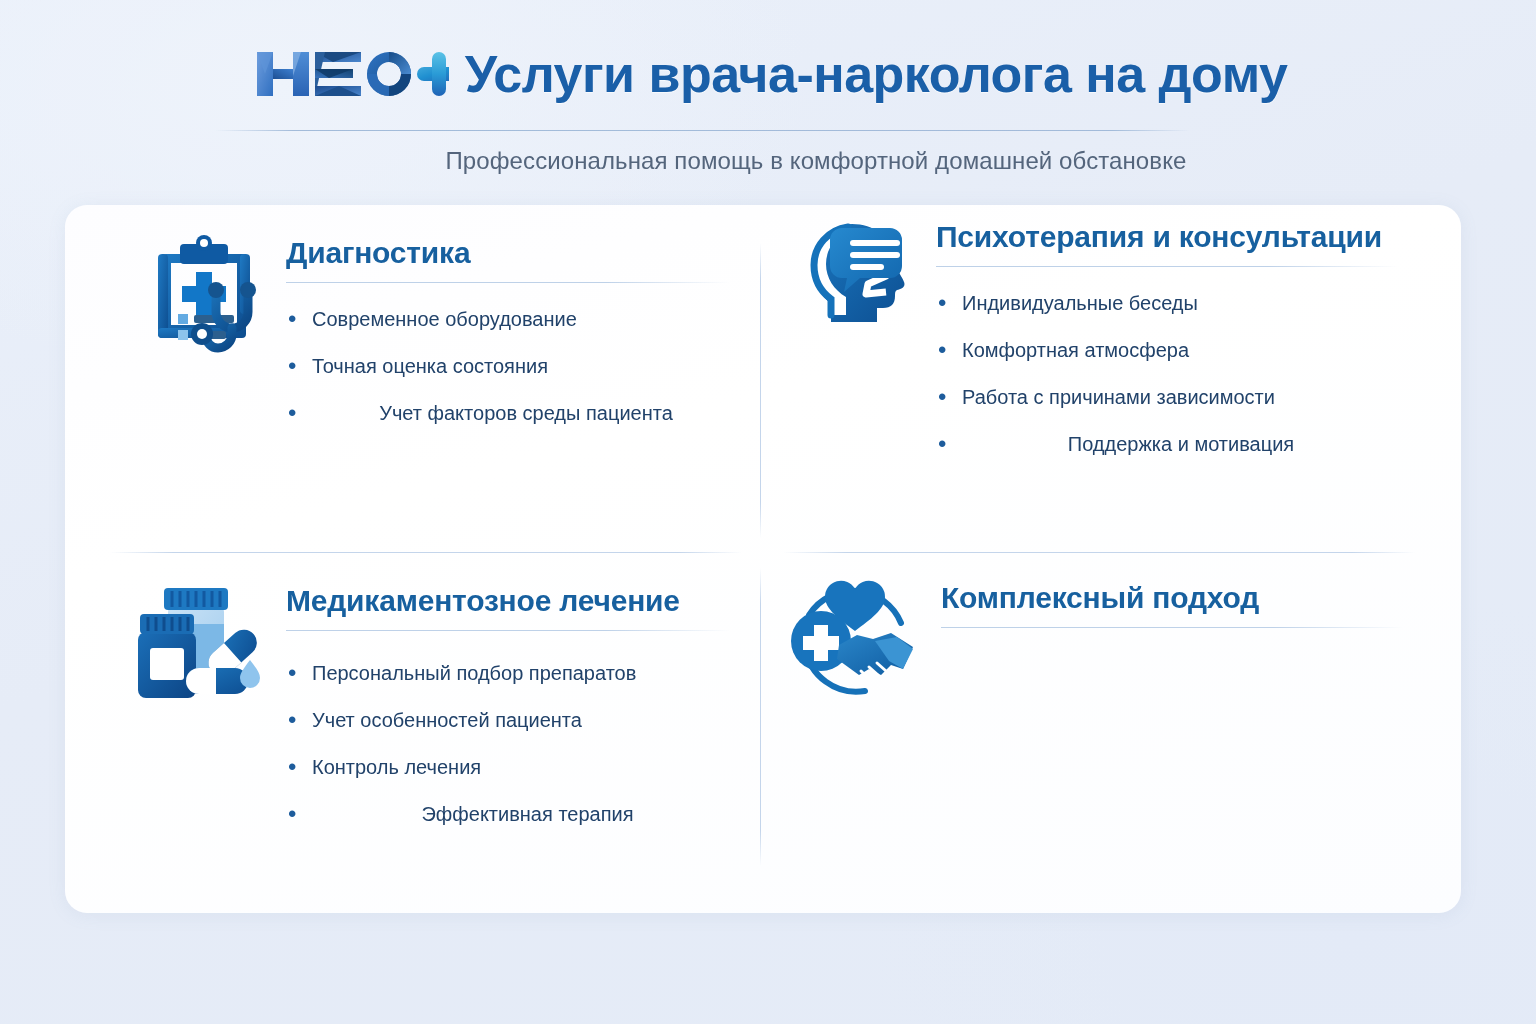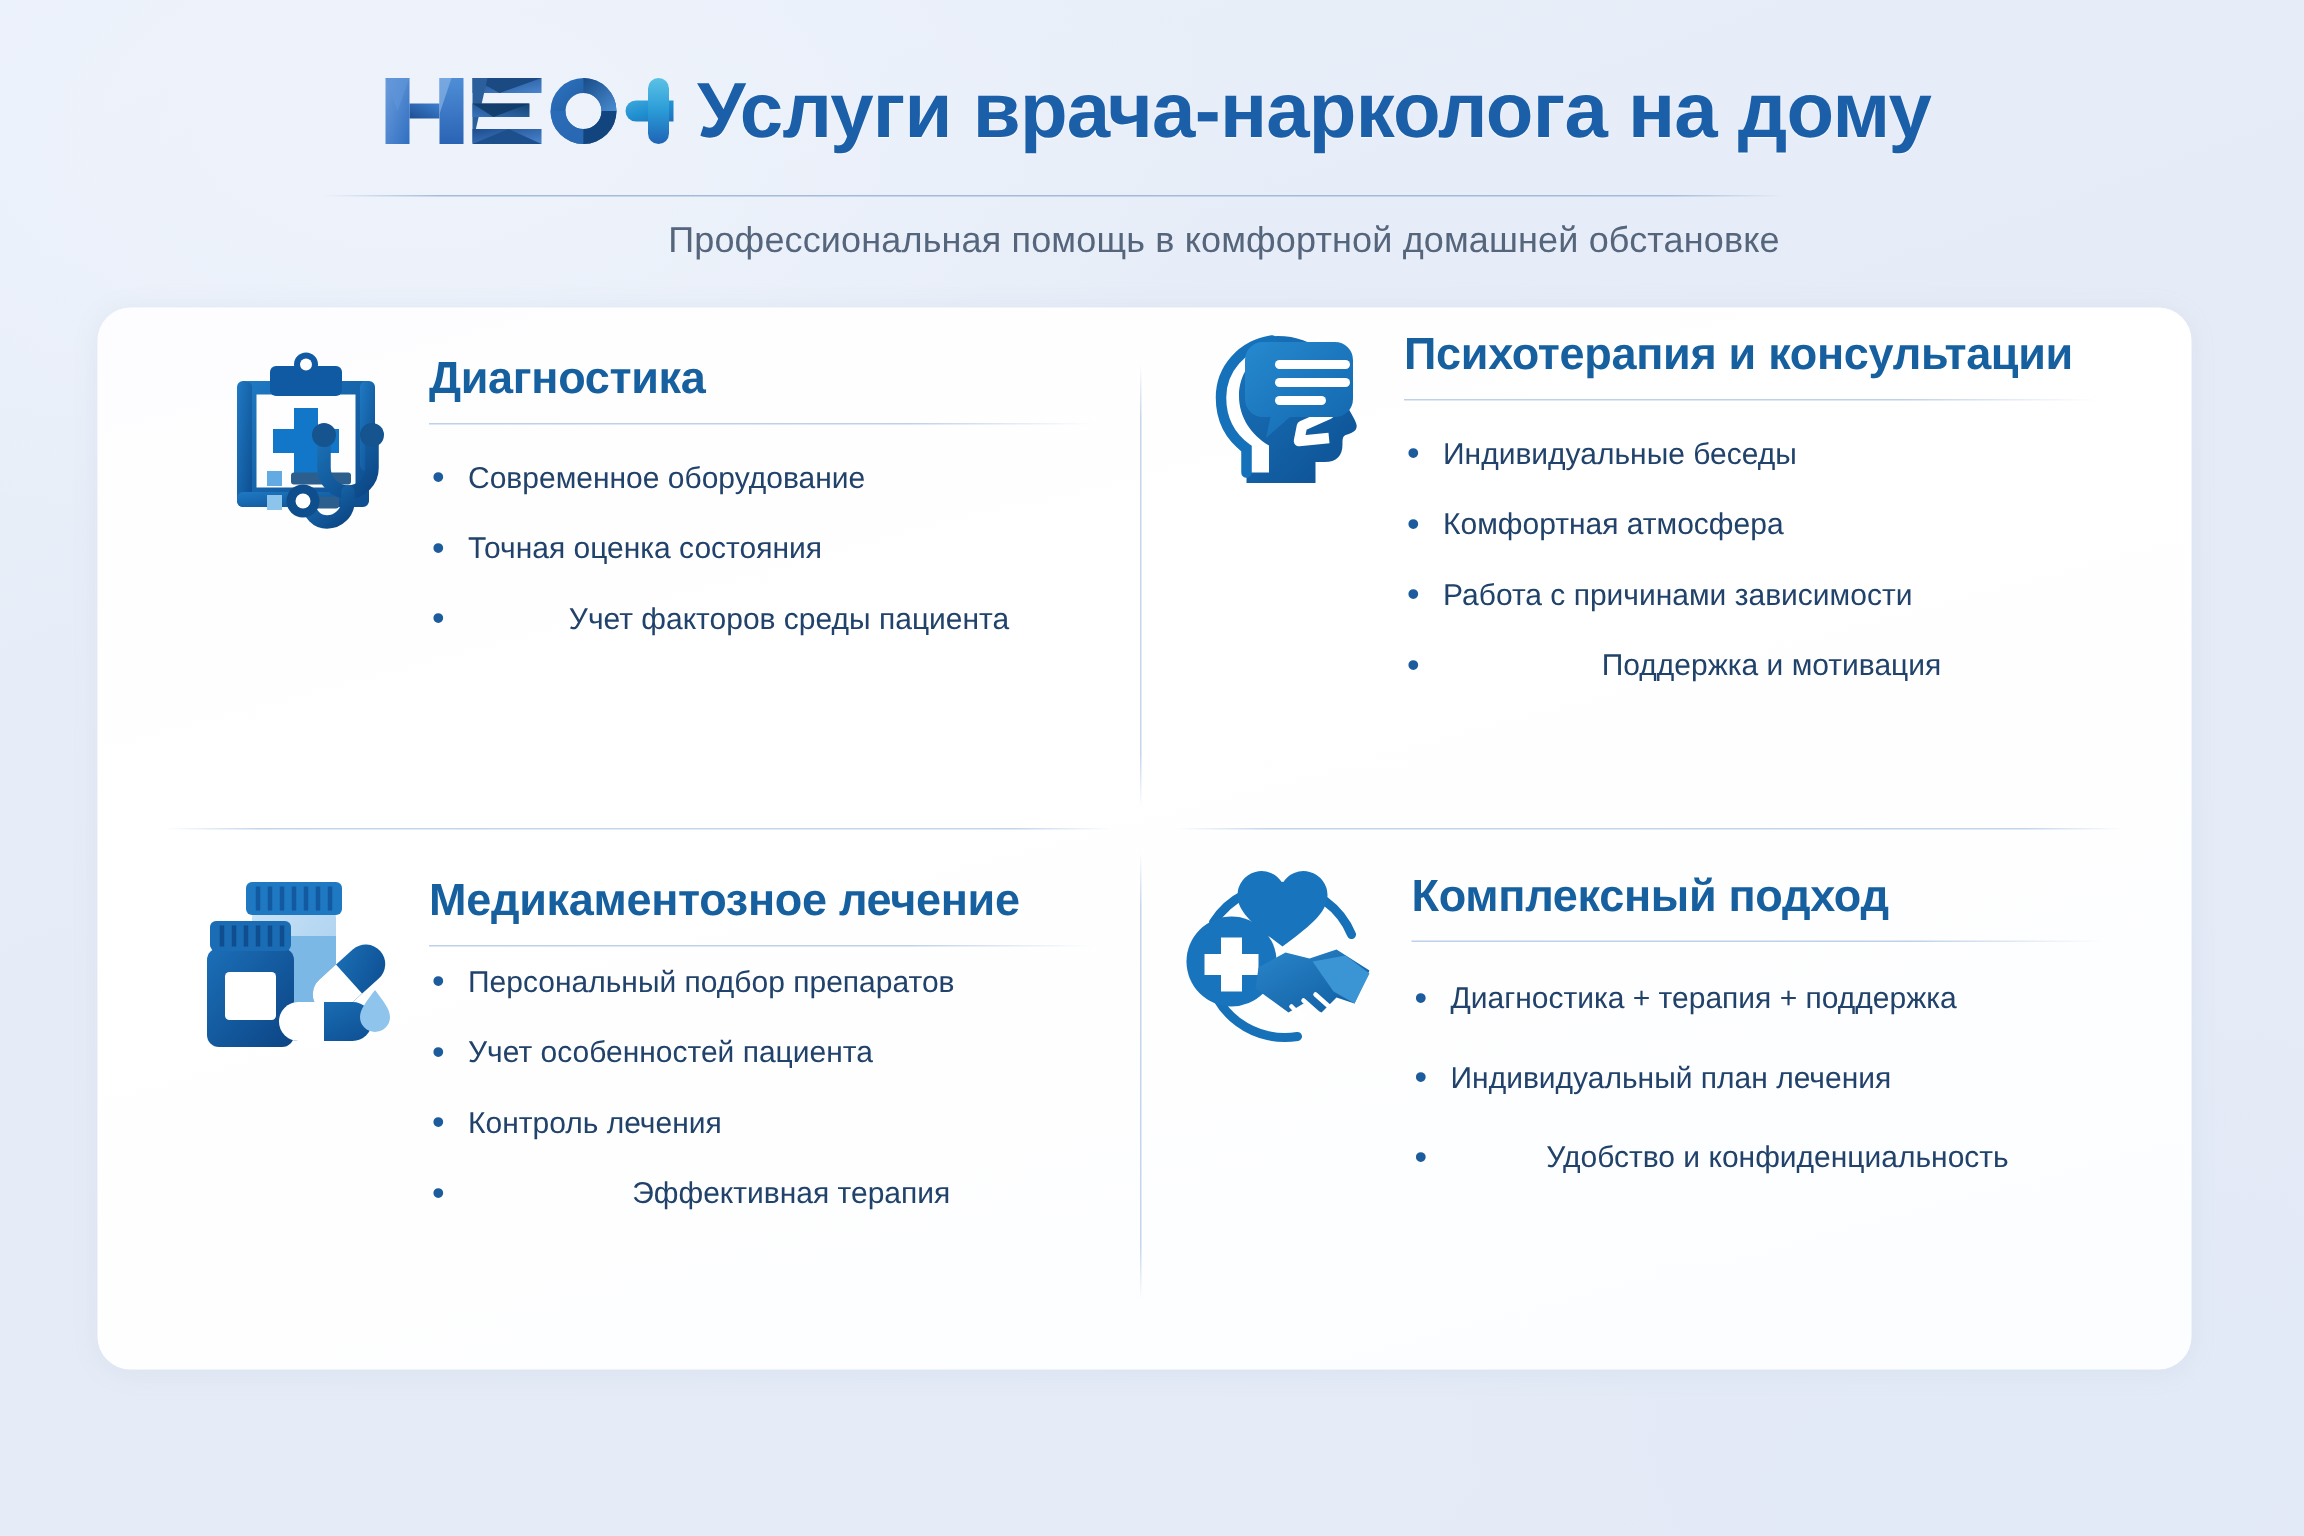--- a/index.html
+++ b/index.html
@@ -153,21 +153,21 @@
   #q-medication  .q-rule { width: 444px; }
   #q-complex     .q-rule { width: 462px; }
 
   .q-list {
     list-style: none;
     margin: 0;
     padding: 0;
   }
   #q-diagnostics .q-list { margin-top: 26px; }
   #q-therapy     .q-list { margin-top: 26px; }
-  #q-medication  .q-list { margin-top: 14px; }
+  #q-medication  .q-list { margin-top: 32px; }
   #q-complex     .q-list { margin-top: 28px; }
 
   .q-list li {
     position: relative;
     padding-left: 26px;
     font-size: 20px;
     color: #21426a;
     line-height: 1;
     margin-bottom: 27px;
     white-space: nowrap;
@@ -454,21 +454,16 @@
         <g stroke="#ffffff" stroke-width="3" stroke-linecap="round">
           <line x1="78" y1="96" x2="86" y2="104"></line>
           <line x1="86" y1="92" x2="95" y2="100"></line>
           <line x1="94" y1="88" x2="103" y2="96"></line>
         </g>
       </svg>
     </div>
     <div class="q-body">
       <div class="q-title">Комплексный подход</div>
       <div class="q-rule"></div>
-      <ul class="q-list">
-        <li>Диагностика + терапия + поддержка</li>
-        <li>Индивидуальный план лечения</li>
-        <li>Удобство и конфиденциальность</li>
-      </ul>
     </div>
   </div>
 
 </div>
 
 </body></html>

